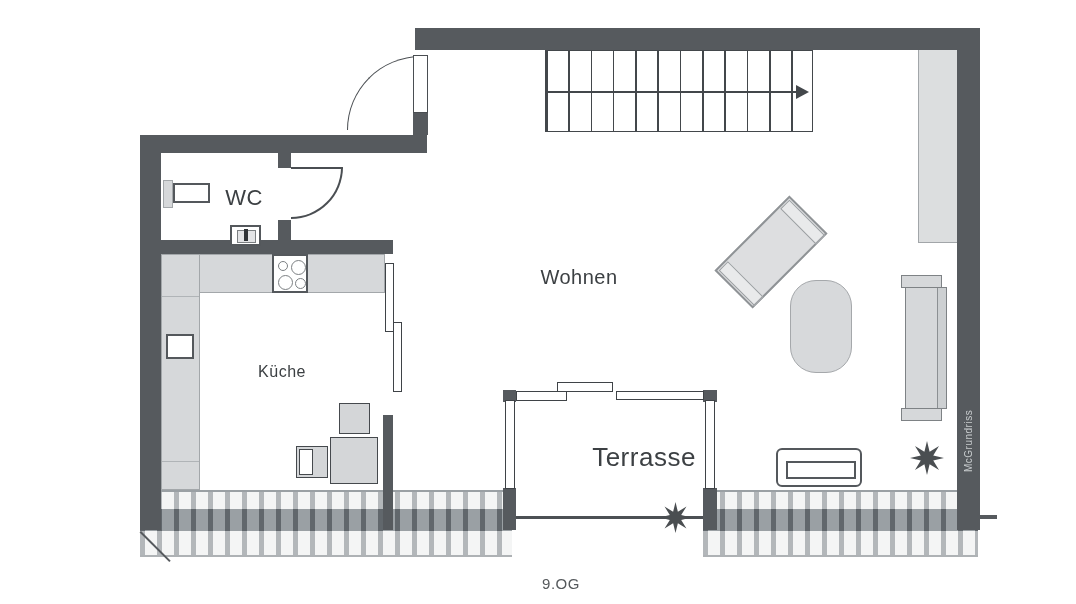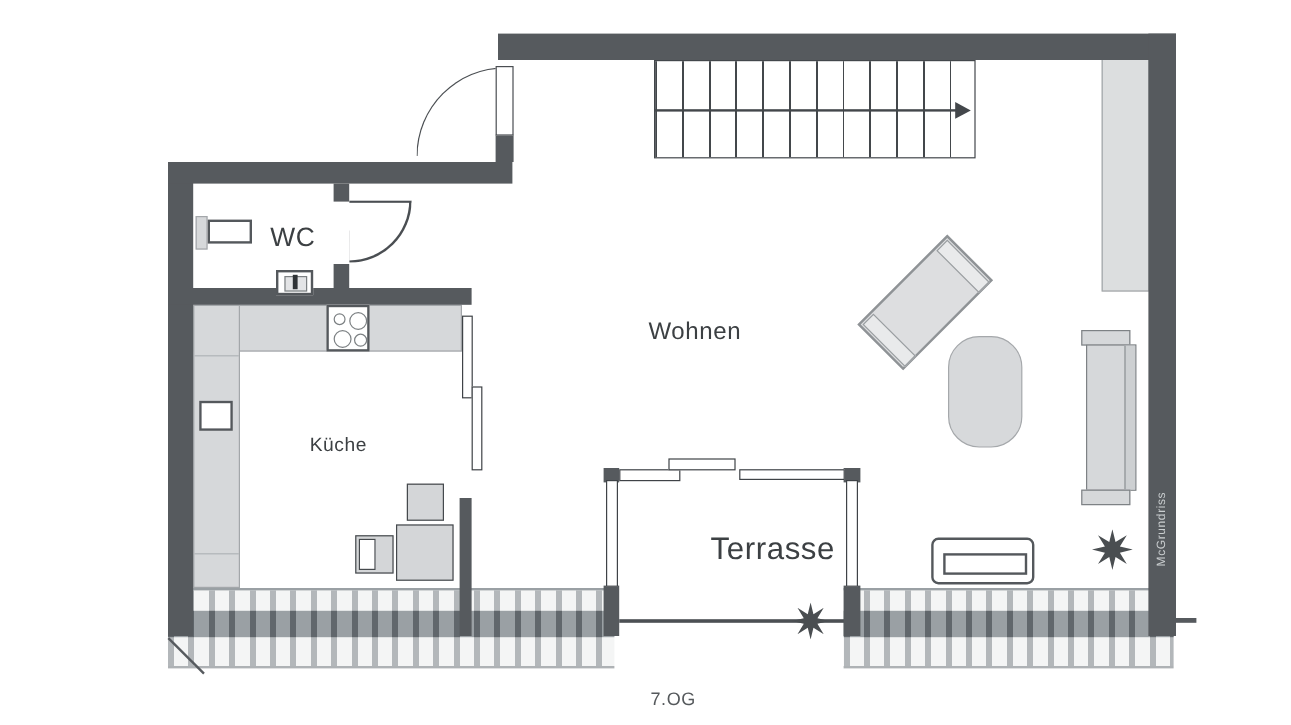--- a/index.html
+++ b/index.html
@@ -166,15 +166,15 @@
     <polygon fill="#4a4e51" points="30,15 20.5,17.3 25.6,25.6 17.3,20.5 15,30 12.7,20.5 4.4,25.6 9.5,17.3 0,15 9.5,12.7 4.4,4.4 12.7,9.5 15,0 17.3,9.5 25.6,4.4 20.5,12.7"></polygon>
   </svg>
 
   <div class="room-label abs" style="left:244px;top:198px;font-size:22px;">WC</div>
   <div class="room-label abs" style="left:282px;top:372px;font-size:16px;">Küche</div>
   <div class="room-label abs" style="left:579px;top:277px;font-size:20px;">Wohnen</div>
   <div class="room-label abs" style="left:606px;top:457px;font-size:26px;margin-left:38px;">Terrasse</div>
 
   <div class="abs watermark" style="left:958px;top:390px;width:21px;height:102px;">McGrundriss</div>
 
-  <div class="room-label abs" style="left:561px;top:583px;font-size:15px;color:#55595c;">7.OG</div>
+  <div class="room-label abs" style="left:561px;top:583px;font-size:15px;color:#55595c;">9.OG</div>
 
 </div>
 
 </body></html>

